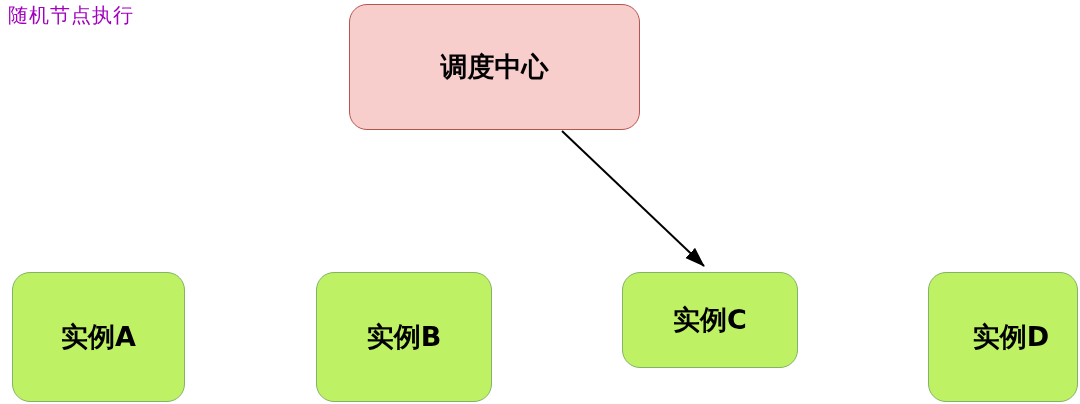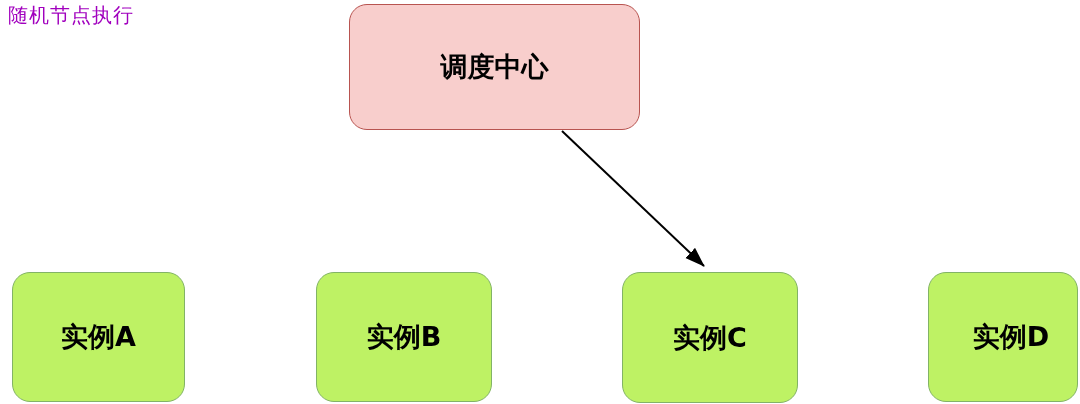--- a/index.html
+++ b/index.html
@@ -76,21 +76,21 @@
   </svg>
 
   <div class="node node-instance" style="left:12px; top:272px; width:173px; height:130px;">
     <span>实例A</span>
   </div>
 
   <div class="node node-instance" style="left:316px; top:272px; width:176px; height:130px;">
     <span>实例B</span>
   </div>
 
-  <div class="node node-instance" style="left:622px; top:272px; width:176px; height:131px;">
+  <div class="node node-instance" style="left:622px; top:272px; width:176px; height:96px;">
     <span>实例C</span>
   </div>
 
   <div class="node node-instance" style="left:928px; top:272px; width:150px; height:130px;padding-left:16px;">
     <span>实例D</span>
   </div>
 
 </div>
 
 </body></html>

